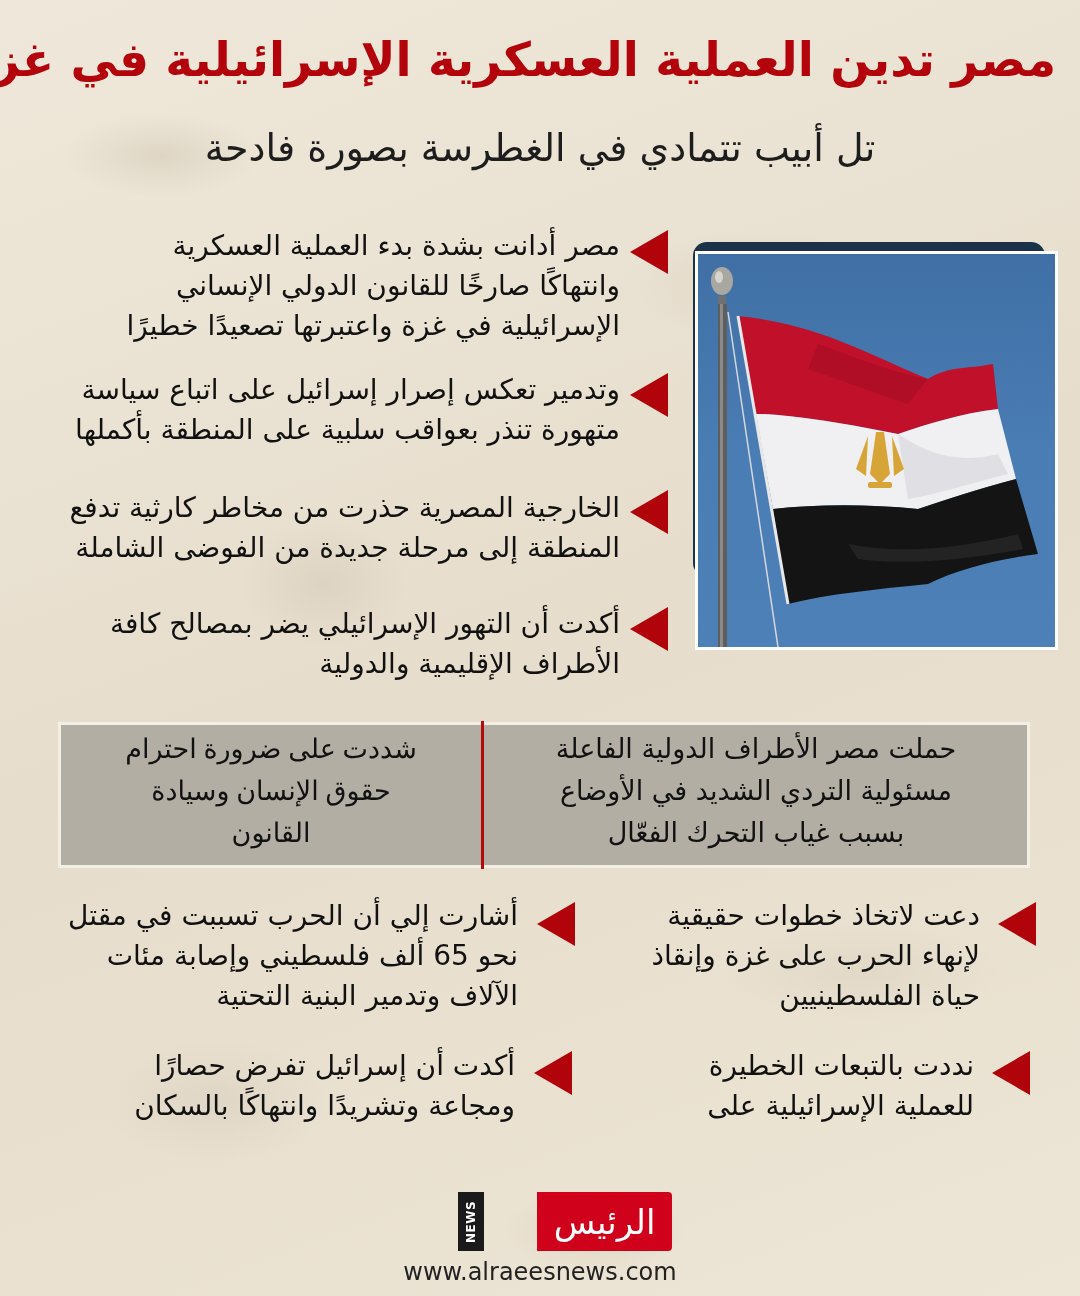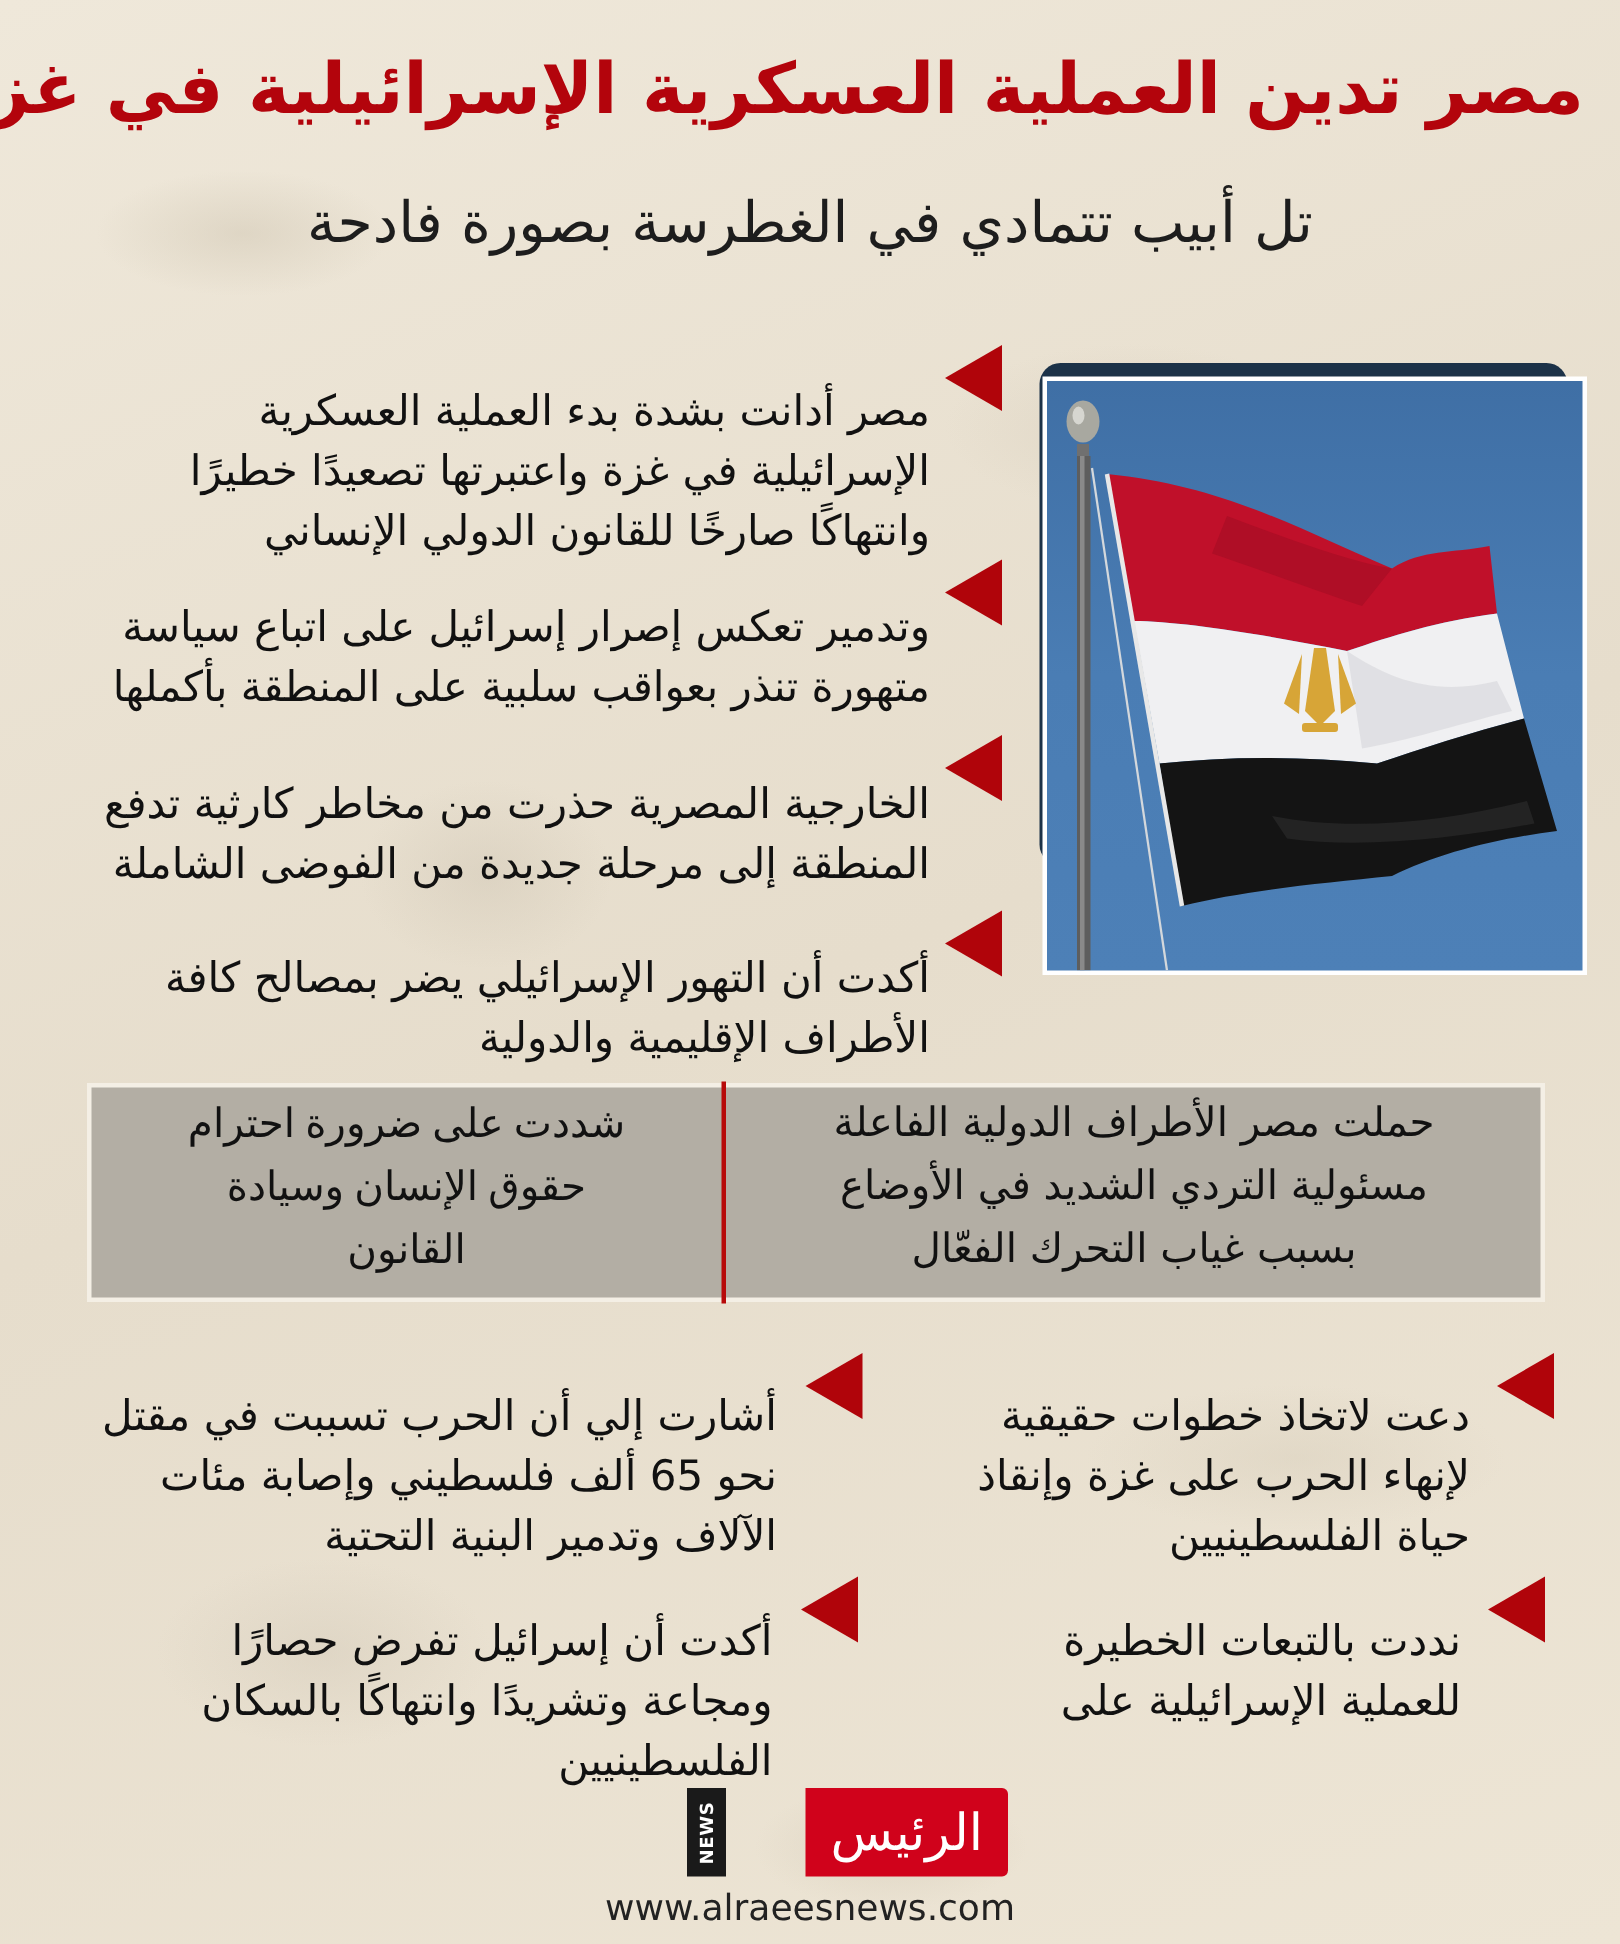--- a/index.html
+++ b/index.html
@@ -28,21 +28,21 @@
     color: #b3040c; white-space: nowrap;
   }
   .subtitle {
     top: 118px; left: 0; right: 0;
     text-align: center; direction: rtl;
     font-size: 38px; line-height: 60px; color: #1d1d1d;
   }
 
   .bullet {
     direction: rtl; text-align: right;
-    font-size: 28px; line-height: 40px; color: #111; margin-top: 28px;
+    font-size: 28px; line-height: 40px; color: #111;
   }
   .tri {
     width: 0; height: 0;
     border-top: 22px solid transparent;
     border-bottom: 22px solid transparent;
     border-right: 38px solid #b0040a;
   }
 
   .photo-frame {
     left: 693px; top: 242px; width: 352px; height: 335px;
@@ -95,22 +95,22 @@
 </style>
 </head>
 <body>
 
 <div class="abs title">مصر تدين العملية العسكرية الإسرائيلية في غزة:</div>
 <div class="abs subtitle">تل أبيب تتمادي في الغطرسة بصورة فادحة</div>
 
 <div class="abs tri" style="left:630px; top:230px;"></div>
 <div class="abs bullet" style="right:460px; top:226px; width:600px;">
   <div>مصر أدانت بشدة بدء العملية العسكرية</div>
+  <div>وانتهاكًا صارخًا للقانون الدولي الإنساني</div>
   <div>الإسرائيلية في غزة واعتبرتها تصعيدًا خطيرًا</div>
-  <div>وانتهاكًا صارخًا للقانون الدولي الإنساني</div>
 </div>
 
 <div class="abs tri" style="left:630px; top:373px;"></div>
 <div class="abs bullet" style="right:460px; top:370px; width:620px;">
   <div>وتدمير تعكس إصرار إسرائيل على اتباع سياسة</div>
   <div>متهورة تنذر بعواقب سلبية على المنطقة بأكملها</div>
 </div>
 
 <div class="abs tri" style="left:630px; top:490px;"></div>
 <div class="abs bullet" style="right:460px; top:488px; width:620px;">
@@ -188,20 +188,19 @@
 <div class="abs bullet" style="right:562px; top:896px; width:500px;">
   <div>أشارت إلي أن الحرب تسببت في مقتل</div>
   <div>نحو 65 ألف فلسطيني وإصابة مئات</div>
   <div>الآلاف وتدمير البنية التحتية</div>
 </div>
 
 <div class="abs tri" style="left:534px; top:1051px;"></div>
 <div class="abs bullet" style="right:565px; top:1046px; width:500px;">
   <div>أكدت أن إسرائيل تفرض حصارًا</div>
   <div>ومجاعة وتشريدًا وانتهاكًا بالسكان</div>
-  <div>الفلسطينيين</div>
 </div>
 
 <div class="abs logo-news">
   <span>NEWS</span>
 </div>
 <div class="abs logo-red">الرئيس</div>
 <div class="abs url">www.alraeesnews.com</div>
 
 </body></html>

